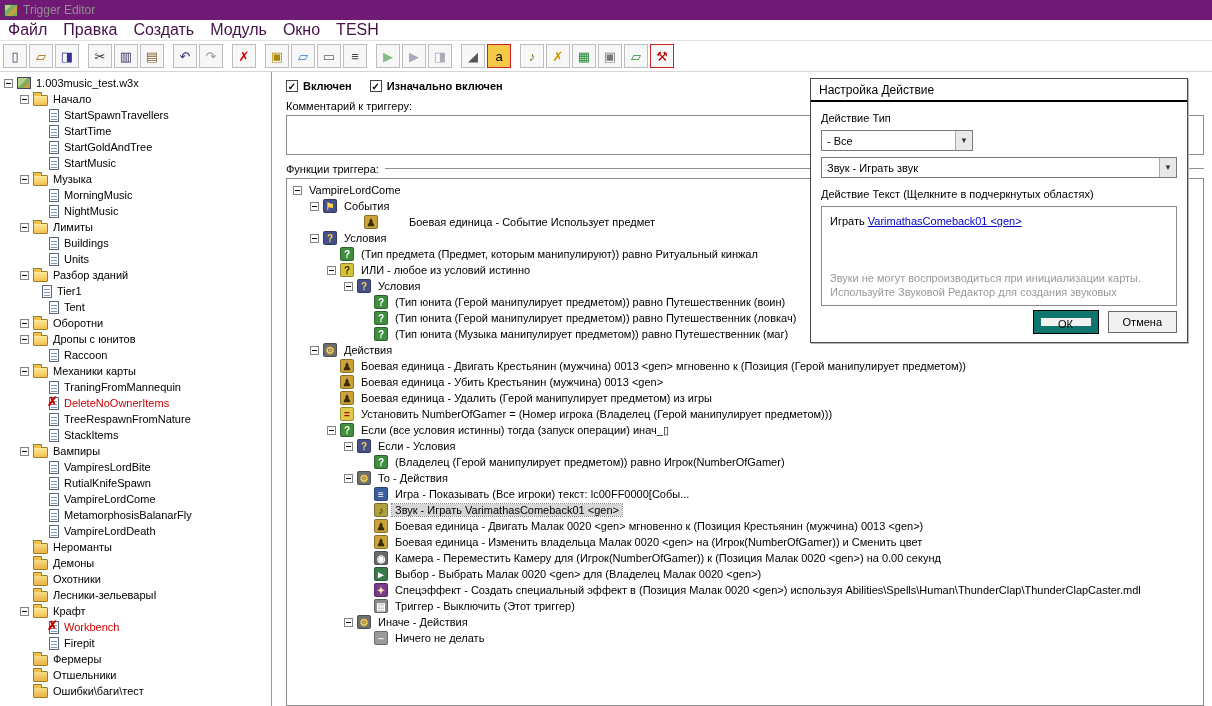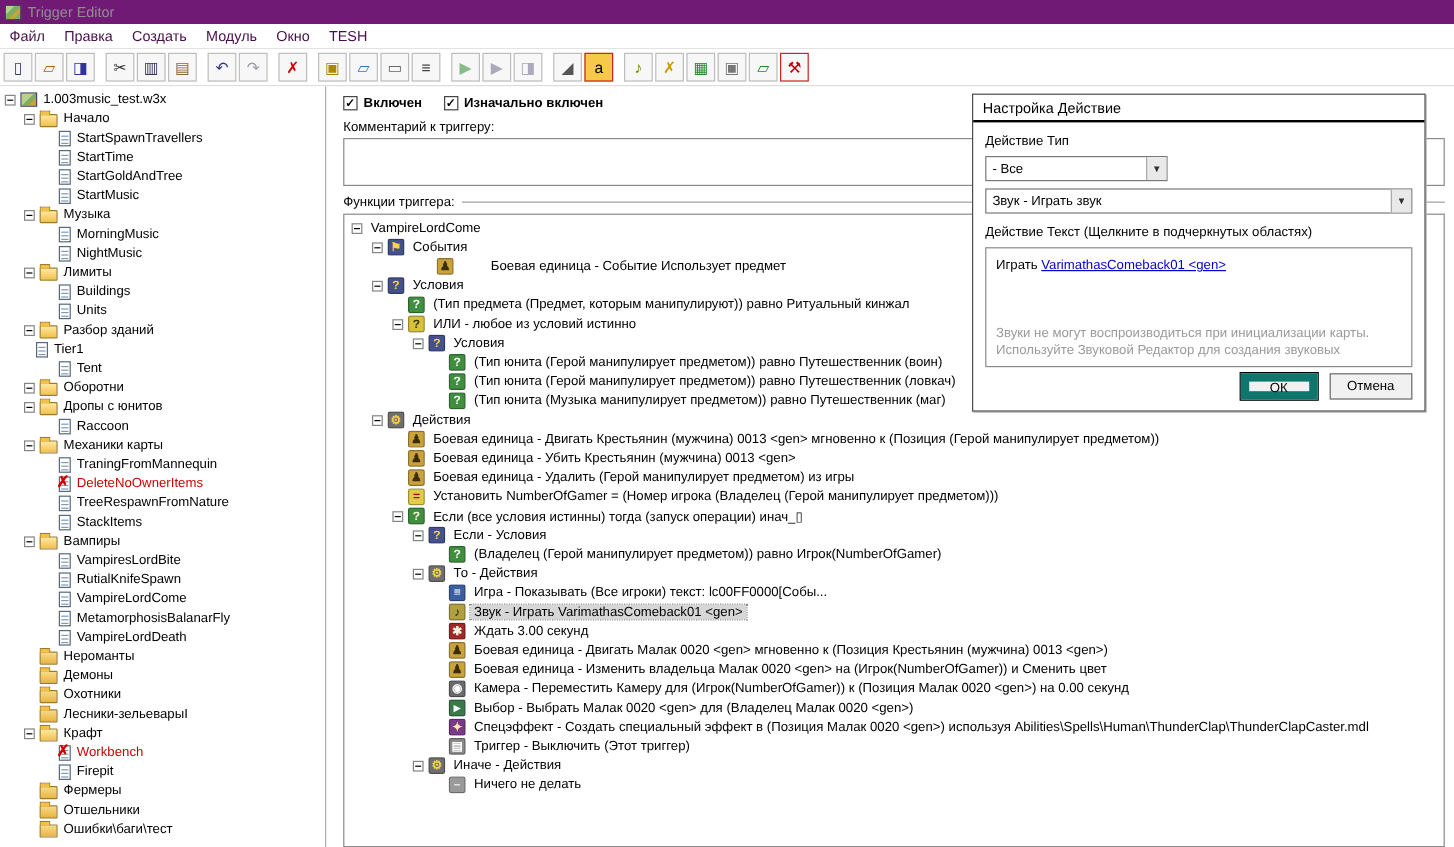--- a/index.html
+++ b/index.html
@@ -7,21 +7,21 @@
   .app {
     position:relative; width:1212px; height:706px; background:#fff;
     font-family:"Liberation Sans", sans-serif; overflow:hidden; color:#000;
   }
   
   .titlebar { height:20px; display:flex; align-items:center; gap:5px; padding-left:4px; background:#701a75; }
   .app-icon { width:14px; height:13px; border:1px solid #445; background:linear-gradient(135deg,#b8d08a 0 30%,#7fae60 30% 55%,#caa23c 55% 75%,#7fae60 75%); flex:none; }
   .title-text { font-size:12px; color:#8f8f8f; }
   
   .menubar { height:21px; display:flex; align-items:center; background:#fff; border-bottom:1px solid #e3e3e3; }
-  .menu-item { padding:2px 8px; font-size:12px; color:#46104a; cursor:default; }
+  .menu-item { padding:2px 8px; font-size:16px; color:#46104a; cursor:default; }
   
   .toolbar { height:31px; display:flex; align-items:center; padding:2px 3px; background:#fff; border-bottom:1px solid #d5d5d5; }
   .tbtn { width:24px; height:24px; display:flex; align-items:center; justify-content:center;
           border:1px solid #bdbdbd; background:#f7f7f7; margin-right:2px; font-size:13px; flex:none; cursor:default; }
   .tbtn.sep { margin-left:7px; }
   .tbtn.framed { border:1px solid #cc2222; }
   
   .content { position:absolute; top:72px; left:0; right:0; bottom:0; display:flex; background:#fff; }
   .left-panel { width:272px; border-right:1px solid #9a9a9a; overflow:hidden; padding-top:3px; background:#fff; }
   .splitter { width:10px; background:#fff; }
@@ -198,21 +198,21 @@
         <div class="trow" style="padding-left: 36px;">
           <span class="espace"></span>
           <span class="lic lic-trigger"></span>
           <span class="lbl">Units</span>
         </div>
         <div class="trow" style="padding-left: 20px;">
           <span class="ebox"></span>
           <span class="lic lic-folder-open"></span>
           <span class="lbl">Разбор зданий</span>
         </div>
-        <div class="trow" style="padding-left: 17px;">
+        <div class="trow" style="padding-left: 29px;">
           <span class="espace"></span>
           <span class="lic lic-trigger"></span>
           <span class="lbl">Tier1</span>
         </div>
         <div class="trow" style="padding-left: 36px;">
           <span class="espace"></span>
           <span class="lic lic-trigger"></span>
           <span class="lbl">Tent</span>
         </div>
         <div class="trow" style="padding-left: 20px;">
@@ -458,25 +458,20 @@
             <span class="fic fic-game-action"></span>
             <span class="lbl">Игра - Показывать (Все игроки) текст: lc00FF0000[Собы...</span>
           </div>
           <div class="trow" style="padding-left: 72px;">
             <span class="espace"></span>
             <span class="fic fic-sound-action"></span>
             <span class="lbl sel">Звук - Играть VarimathasComeback01 &lt;gen&gt;</span>
           </div>
           <div class="trow" style="padding-left: 72px;">
             <span class="espace"></span>
-            <span class="fic fic-wait-action"></span>
-            <span class="lbl">Ждать 3.00 секунд</span>
-          </div>
-          <div class="trow" style="padding-left: 72px;">
-            <span class="espace"></span>
             <span class="fic fic-unit-action"></span>
             <span class="lbl">Боевая единица - Двигать Малак 0020 &lt;gen&gt; мгновенно к (Позиция Крестьянин (мужчина) 0013 &lt;gen&gt;)</span>
           </div>
           <div class="trow" style="padding-left: 72px;">
             <span class="espace"></span>
             <span class="fic fic-unit-action"></span>
             <span class="lbl">Боевая единица - Изменить владельца Малак 0020 &lt;gen&gt; на (Игрок(NumberOfGamer)) и Сменить цвет</span>
           </div>
           <div class="trow" style="padding-left: 72px;">
             <span class="espace"></span>

